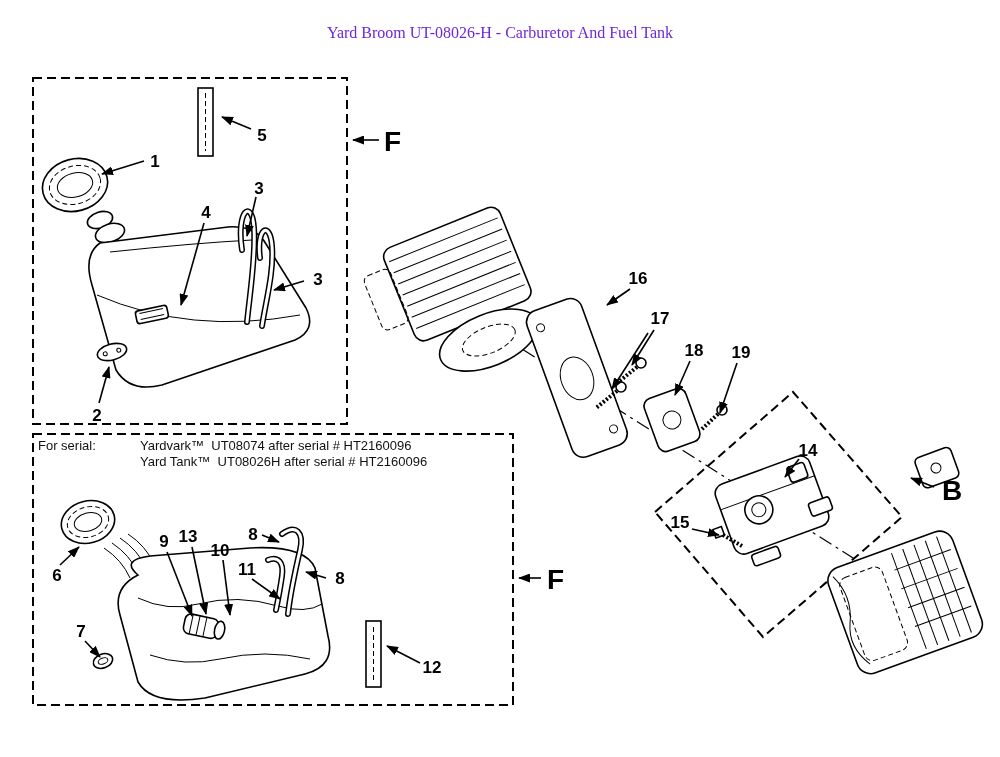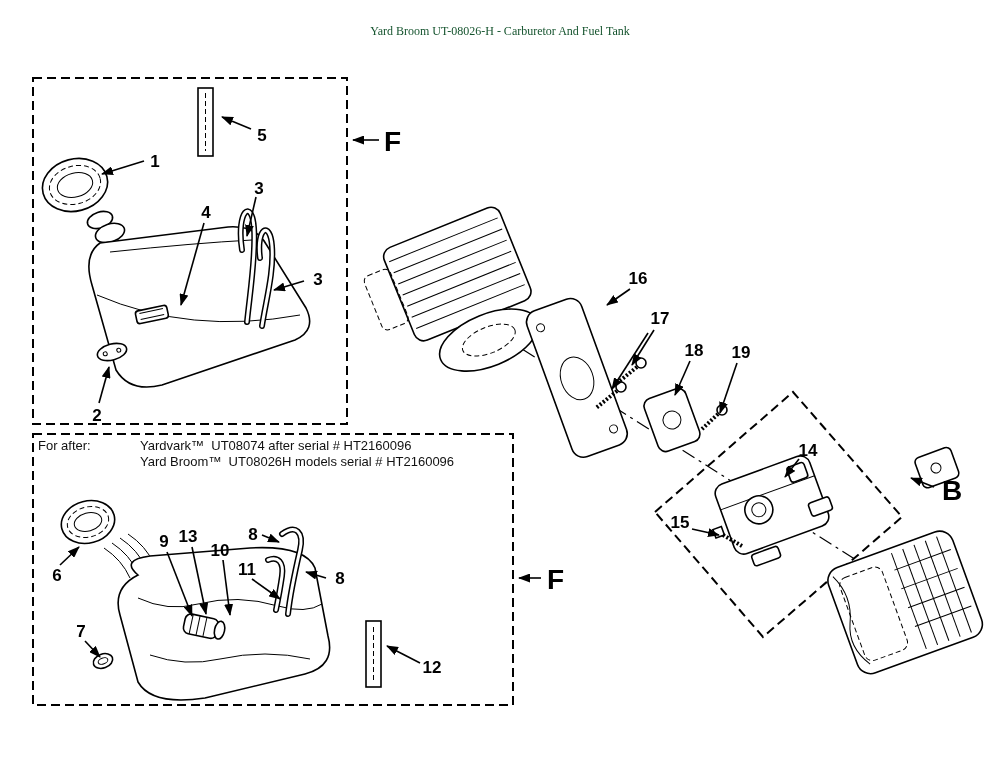--- a/index.html
+++ b/index.html
@@ -1,19 +1,19 @@
 <!DOCTYPE html>
 <html><head>
 <meta charset="utf-8">
 <style>
   html,body{margin:0;padding:0;background:#ffffff;}
   .canvas{position:relative;width:1000px;height:757px;background:#fff;overflow:hidden;
           font-family:"Liberation Sans",sans-serif;}
   .page-title{position:absolute;top:24px;left:0;width:1000px;text-align:center;
-          font-family:"Liberation Serif",serif;font-size:12px;color:#14532d;}
+          font-family:"Liberation Serif",serif;font-size:16px;color:#6d28d9;}
   .models{position:absolute;left:38px;top:438px;font-size:13px;color:#111;line-height:16px;}
   .models-row{white-space:pre;}
   .models-prefix{display:inline-block;width:102px;}
   .models-row.indent{margin-left:102px;}
   svg{position:absolute;left:0;top:0;}
   .part{fill:#ffffff;stroke:#000;stroke-width:1.6;}
   .detail{fill:none;stroke:#000;stroke-width:1;}
   .ddetail{fill:none;stroke:#000;stroke-width:1;stroke-dasharray:5 3;}
   .dashed-box{fill:none;stroke:#000;stroke-width:2;stroke-dasharray:9 5;}
   .arrow{stroke:#000;stroke-width:1.6;}
@@ -235,17 +235,17 @@
     <text class="callout" x="660" y="324">17</text>
     <text class="callout" x="694" y="356">18</text>
     <text class="callout" x="741" y="358">19</text>
 
     <text class="section-label" x="384" y="151">F</text>
     <text class="section-label" x="547" y="589">F</text>
     <text class="section-label" x="942" y="500">B</text>
   </svg>
 
   <div class="models">
-    <div class="models-row"><span class="models-prefix">For after:</span><span class="models-line">Yardvark™  UT08074 after serial # HT2160096</span></div>
-    <div class="models-row indent"><span class="models-line">Yard Broom™  UT08026H models serial # HT2160096</span></div>
+    <div class="models-row"><span class="models-prefix">For serial:</span><span class="models-line">Yardvark™  UT08074 after serial # HT2160096</span></div>
+    <div class="models-row indent"><span class="models-line">Yard Tank™  UT08026H after serial # HT2160096</span></div>
   </div>
 
 </div>
 
 </body></html>

